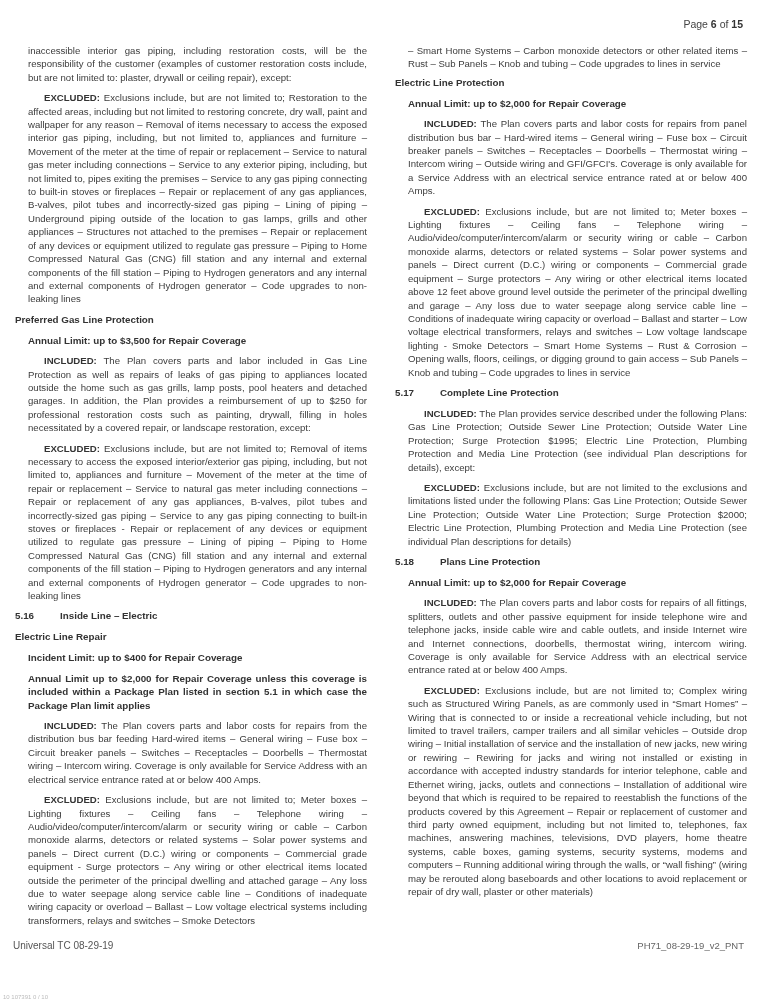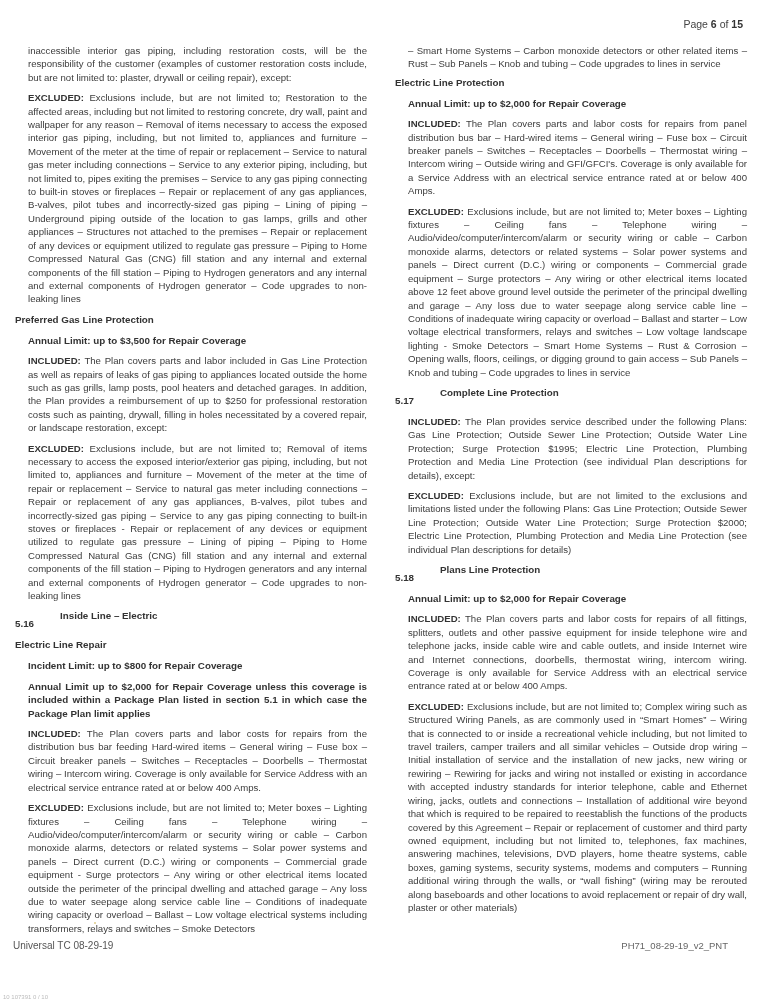--- a/index.html
+++ b/index.html
@@ -13,32 +13,32 @@
   .page-num b { font-weight: bold; color: #333; }
   .col {
     position: absolute; top: 44px;
   }
   .col-left { left: 15px; width: 352px; }
   .col-right { left: 395px; width: 352px; }
   p { margin: 0; font-size: 9.6px; line-height: 13.4px; text-align: justify; }
   .indent { padding-left: 13px; }
   .gap { margin-top: 7px; }
   .gap-lg { margin-top: 5px; }
-  .lbl { font-weight: bold; color: #333; }
+  .lbl { font-weight: bold; color: #333; margin-left: 16px; }
   h3, h4 {
     margin: 0; font-size: 9.8px; line-height: 14px; font-weight: bold; color: #333;
   }
   .sec { display: flex; }
-  .sec .num { width: 45px; margin-top: 8px; }
+  .sec .num { width: 45px; }
   .bold-para { font-weight: bold; color: #333; font-size: 9.8px; line-height: 13.4px; }
   .footer-left {
     position: absolute; top: 940px; left: 13px; font-size: 10px; color: #555;
   }
   .footer-right {
-    position: absolute; top: 940px; right: 40px; font-size: 9.5px; color: #666;
+    position: absolute; top: 940px; right: 24px; font-size: 9.5px; color: #666;
   }
   .scan-note {
     position: absolute; top: 994px; left: 3px; font-size: 6px; color: #bbb;
   }
   .speck {
     position: absolute; top: 922px; left: 94px; width: 2px; height: 2px; background: #e6d9a8;
   }
 </style>
 </head>
 <body>
@@ -68,21 +68,21 @@
     <span class="lbl">EXCLUDED:</span>
     <span>Exclusions include, but are not limited to; Removal of items necessary to access the exposed interior/exterior gas piping, including, but not limited to, appliances and furniture – Movement of the meter at the time of repair or replacement – Service to natural gas meter including connections – Repair or replacement of any gas appliances, B-valves, pilot tubes and incorrectly-sized gas piping – Service to any gas piping connecting to built-in stoves or fireplaces - Repair or replacement of any devices or equipment utilized to regulate gas pressure – Lining of piping – Piping to Home Compressed Natural Gas (CNG) fill station and any internal and external components of the fill station – Piping to Hydrogen generators and any internal and external components of Hydrogen generator – Code upgrades to non-leaking lines</span>
   </p>
 
   <h3 class="gap sec">
     <span class="num">5.16</span>
     <span>Inside Line – Electric</span>
   </h3>
 
   <h4 class="gap">Electric Line Repair</h4>
-  <p class="indent gap bold-para">Incident Limit: up to $800 for Repair Coverage</p>
+  <p class="indent gap bold-para">Incident Limit: up to $400 for Repair Coverage</p>
   <p class="indent gap bold-para" style="text-align:justify">Annual Limit up to $2,000 for Repair Coverage unless this coverage is included within a Package Plan listed in section 5.1 in which case the Package Plan limit applies</p>
   <p class="indent gap">
     <span class="lbl">INCLUDED:</span>
     <span>The Plan covers parts and labor costs for repairs from the distribution bus bar feeding Hard-wired items – General wiring – Fuse box – Circuit breaker panels – Switches – Receptacles – Doorbells – Thermostat wiring – Intercom wiring.  Coverage is only available for Service Address with an electrical service entrance rated at or below 400 Amps.</span>
   </p>
   <p class="indent gap">
     <span class="lbl">EXCLUDED:</span>
     <span>Exclusions include, but are not limited to; Meter boxes – Lighting fixtures – Ceiling fans – Telephone wiring – Audio/video/computer/intercom/alarm or security wiring or cable – Carbon monoxide alarms, detectors or related systems – Solar power systems and panels – Direct current (D.C.) wiring or components – Commercial grade equipment - Surge protectors – Any wiring or other electrical items located outside the perimeter of the principal dwelling and attached garage – Any loss due to water seepage along service cable line – Conditions of inadequate wiring capacity or overload – Ballast – Low voltage electrical systems including transformers, relays and switches – Smoke Detectors</span>
   </p>
 </div>

